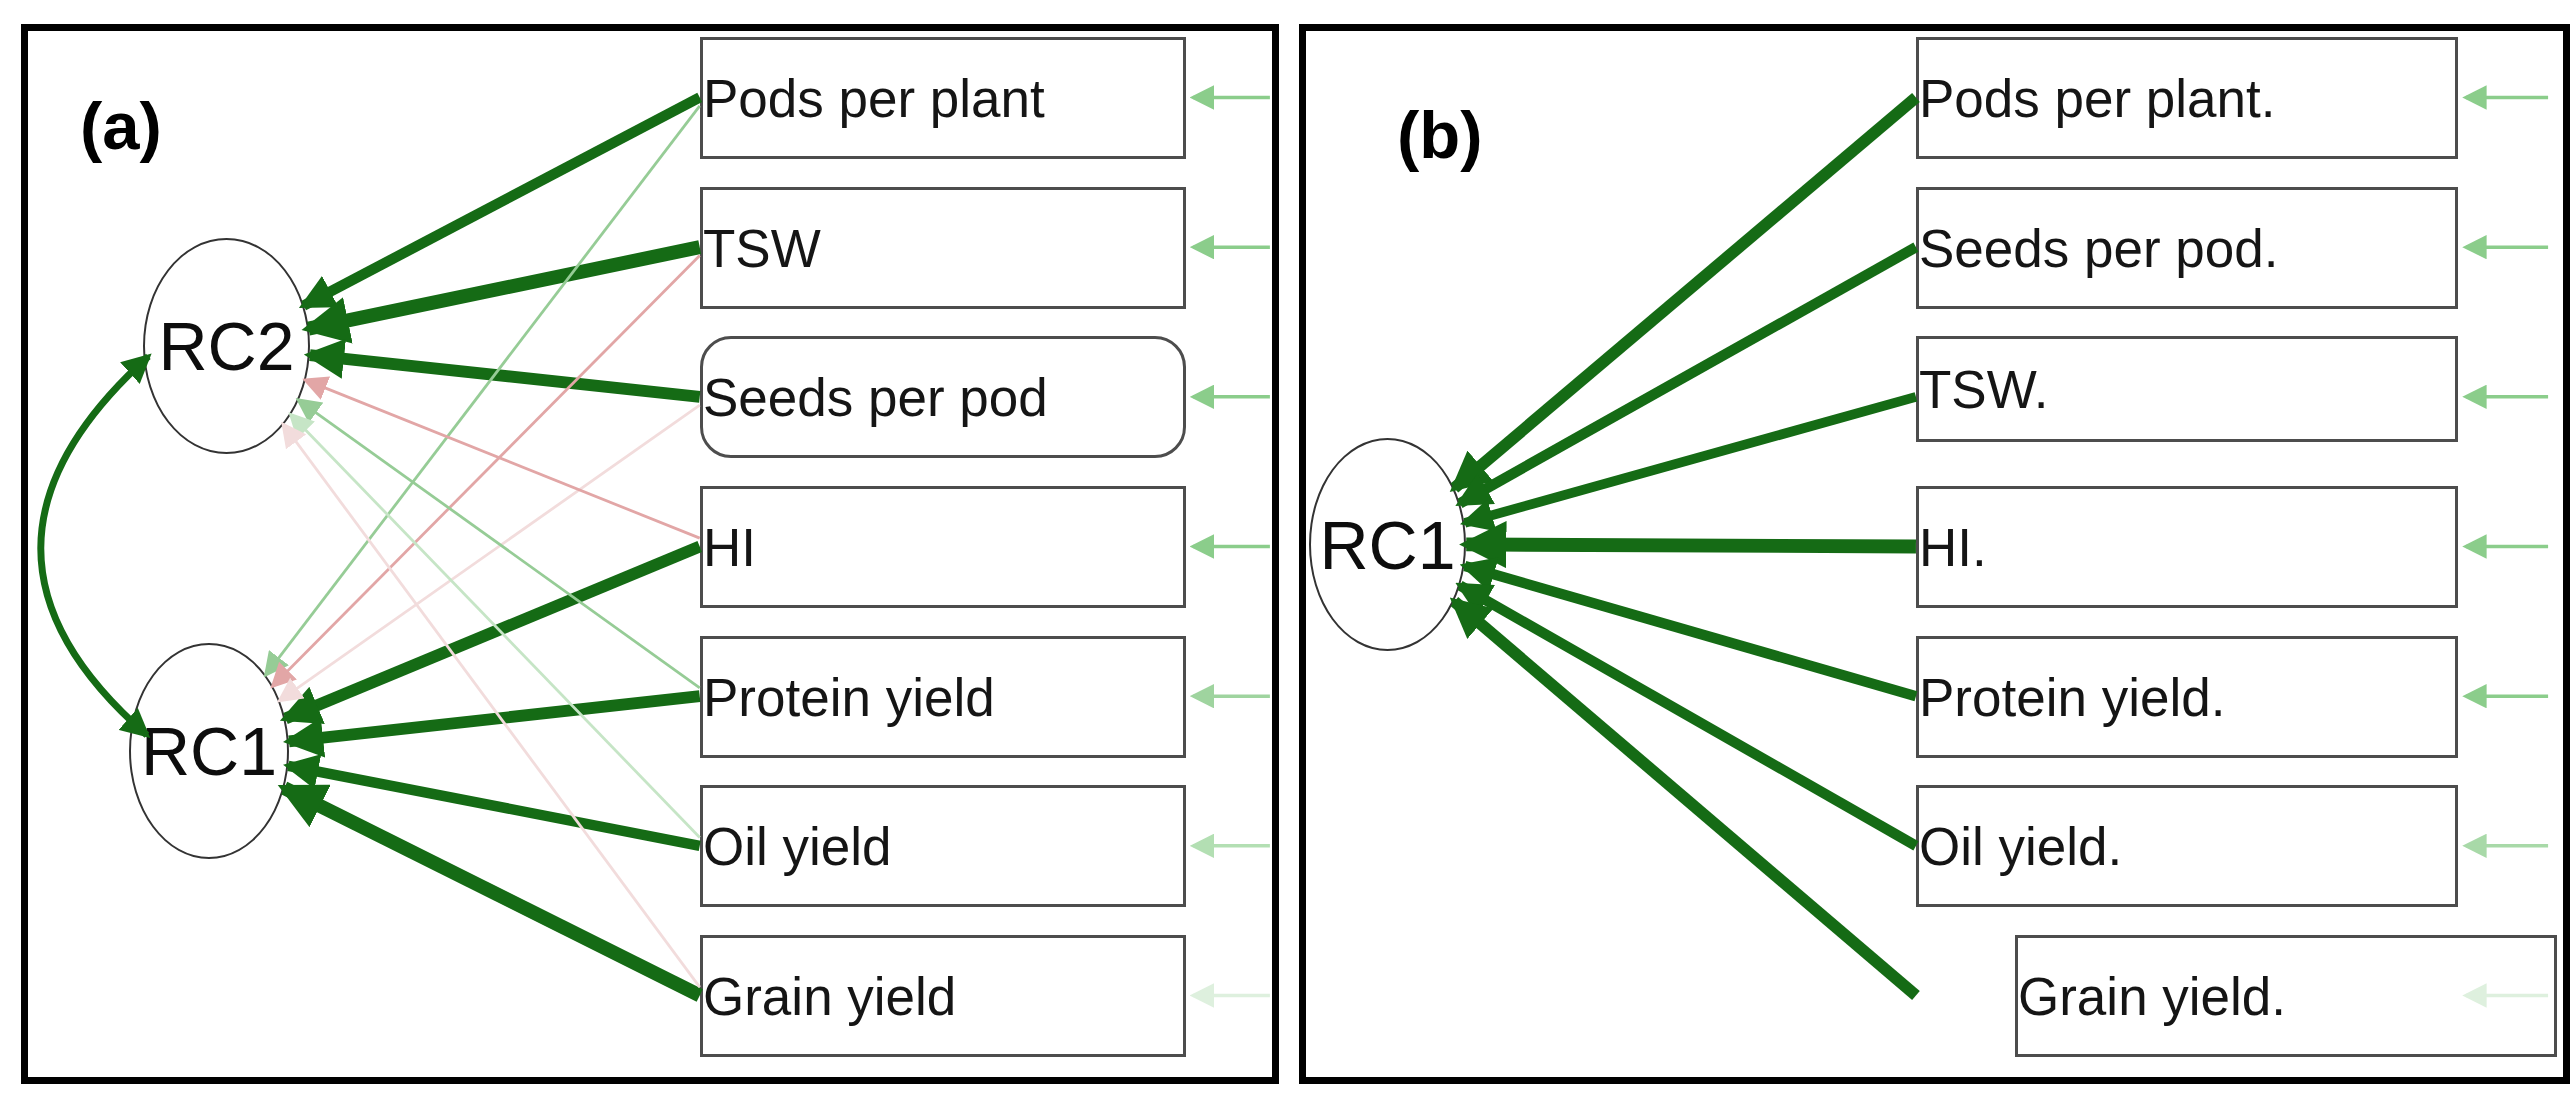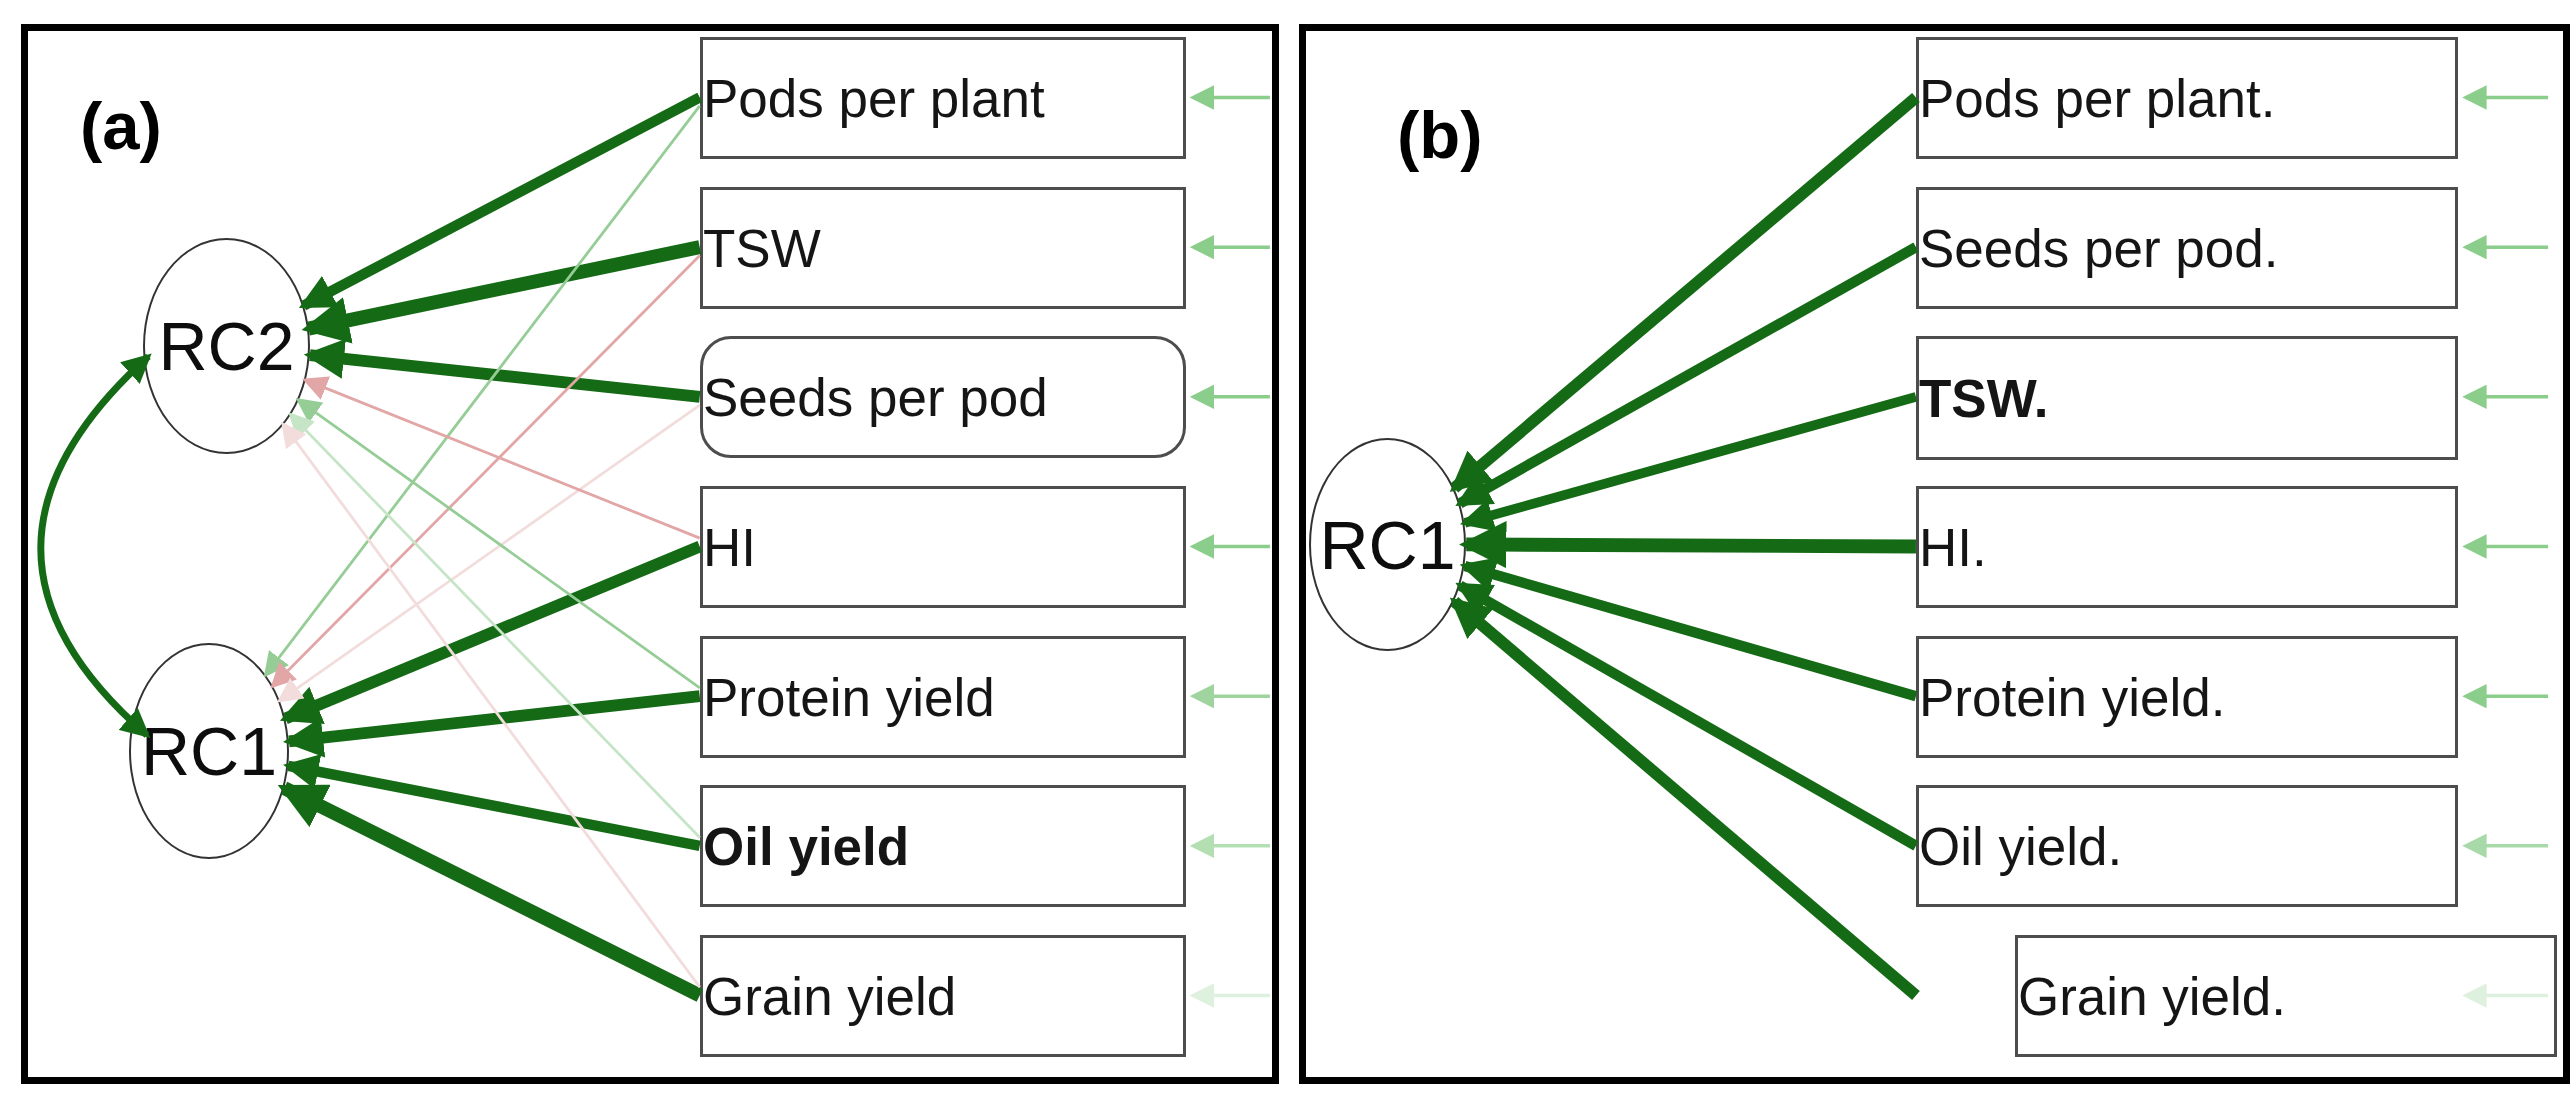--- a/index.html
+++ b/index.html
@@ -36,39 +36,39 @@
     </div>
     <div class="ind-box" style="left: 700px; top: 336px; width: 486px; height: 122px; border-radius: 31px;">
       <span class="ind-label">Seeds per pod</span>
     </div>
     <div class="ind-box" style="left: 700px; top: 486px; width: 486px; height: 122px;">
       <span class="ind-label">HI</span>
     </div>
     <div class="ind-box" style="left: 700px; top: 636px; width: 486px; height: 122px;">
       <span class="ind-label">Protein yield</span>
     </div>
-    <div class="ind-box" style="left: 700px; top: 785px; width: 486px; height: 122px; font-weight: bold;">
+    <div class="ind-box" style="left: 700px; top: 785px; width: 486px; height: 122px;">
       <span class="ind-label">Oil yield</span>
     </div>
     <div class="ind-box" style="left: 700px; top: 935px; width: 486px; height: 122px;">
       <span class="ind-label">Grain yield</span>
     </div>
     <div class="panel" style="left: 1299px; top: 24px; width: 1271px; height: 1060px;">
       <div class="panel-label" style="left: 91px; top: 70px;">(b)</div>
     </div>
     <div class="latent" style="left: 1309px; top: 438px; width: 157px; height: 213px;">
       <span class="latent-label">RC1</span>
     </div>
     <div class="ind-box" style="left: 1916px; top: 37px; width: 542px; height: 122px;">
       <span class="ind-label">Pods per plant.</span>
     </div>
     <div class="ind-box" style="left: 1916px; top: 187px; width: 542px; height: 122px;">
       <span class="ind-label">Seeds per pod.</span>
     </div>
-    <div class="ind-box" style="left: 1916px; top: 336px; width: 542px; height: 124px; font-weight: bold;">
+    <div class="ind-box" style="left: 1916px; top: 336px; width: 542px; height: 106px;">
       <span class="ind-label">TSW.</span>
     </div>
     <div class="ind-box" style="left: 1916px; top: 486px; width: 542px; height: 122px;">
       <span class="ind-label">HI.</span>
     </div>
     <div class="ind-box" style="left: 1916px; top: 636px; width: 542px; height: 122px;">
       <span class="ind-label">Protein yield.</span>
     </div>
     <div class="ind-box" style="left: 1916px; top: 785px; width: 542px; height: 122px;">
       <span class="ind-label">Oil yield.</span>

